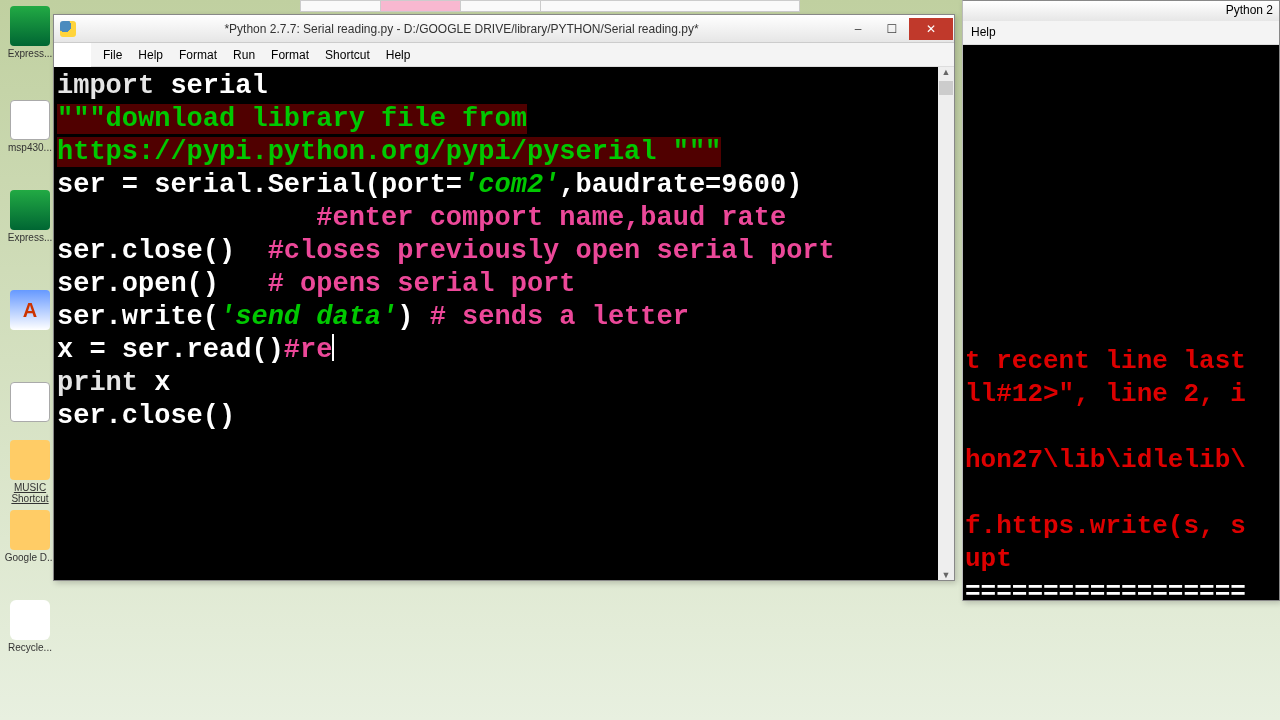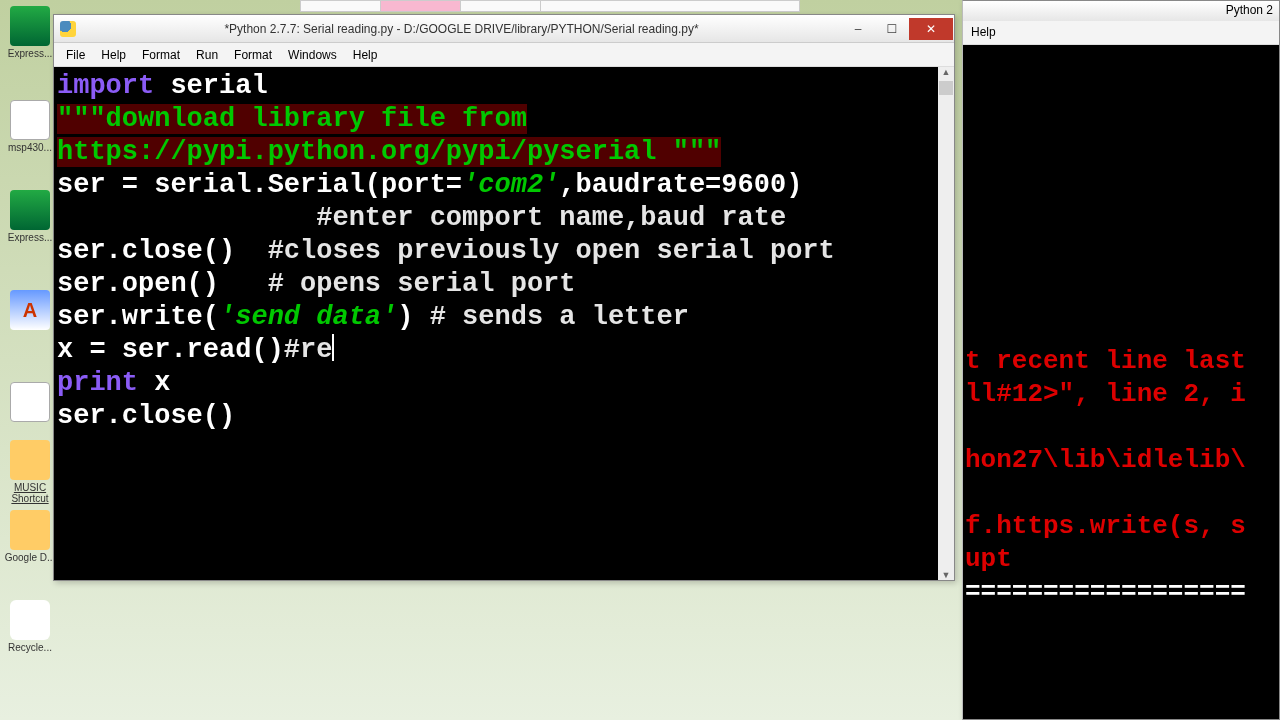--- a/index.html
+++ b/index.html
@@ -14,46 +14,46 @@
 .icon-expresssch { top: 190px; left: 4px; } .icon-expresssch .icon-box { background: linear-gradient(#2a4,#063); }
 .icon-a { top: 290px; left: 4px; } .icon-a .icon-box { background: linear-gradient(#69f,#fff); display:flex;align-items:center;justify-content:center;color:#c30;font-weight:bold;font-size:20px;}
 .icon-mht { top: 382px; left: 4px; } .icon-mht .icon-box { background: #fff; border:1px solid #aaa;}
 .icon-music { top: 440px; left: 4px; text-decoration: underline; } .icon-music .icon-box { background: #fc6;}
 .icon-gd { top: 510px; left: 4px; } .icon-gd .icon-box { background: #fc6;}
 .icon-rb { top: 600px; left: 4px; } .icon-rb .icon-box { background: #fff; border-radius: 6px;}
 
 .window { position: absolute; background: #fff; border: 1px solid #888; box-shadow: 2px 2px 6px rgba(0,0,0,.2); }
 
 .win-main { left: 53px; top: 14px; width: 902px; height: 567px; }
-.win-right { left: 962px; top: 0; width: 318px; height: 720px; border-left: 1px solid #bbb;}
+.win-right { left: 962px; top: 0; width: 318px; height: 601px; border-left: 1px solid #bbb;}
 
 .titlebar { height: 28px; background: linear-gradient(#fff, #e6e6e6); display: flex; align-items: center; border-bottom: 1px solid #ccc; }
 .titlebar .python-icon { width: 16px; height: 16px; margin: 0 6px; background: radial-gradient(circle at 30% 30%, #4b8bbe 40%, #ffd43b 41%); border-radius: 3px; }
 .titlebar .title { flex: 1; font-size: 12px; color: #333; white-space: nowrap; overflow: hidden; text-align: center; }
 .titlebar .win-btns { display: flex; }
 .titlebar .wbtn { width: 34px; height: 22px; display: flex; align-items: center; justify-content: center; font-size: 12px; color: #444; }
 .titlebar .wbtn.close { background: #c0392b; color: #fff; width: 44px; margin-right:1px; }
 .titlebar .wbtn.min::before { content: "–"; }
 .titlebar .wbtn.max::before { content: "☐"; }
 .titlebar .wbtn.close::before { content: "✕"; }
 
-.menubar { height: 24px; background: #f4f4f4; display: flex; align-items: center; padding: 0 4px; border-bottom: 1px solid #ddd; font-size: 12px; }
+.menubar { height: 24px; background: #f4f4f4; display: flex; align-items: center; padding: 0 4px; border-bottom: 1px solid #ddd; font-size: 12px; margin-left: 37px; }
 .menubar span { padding: 2px 8px; }
 
 .editor { position: relative; background: #000; height: calc(100% - 52px); overflow: hidden; }
 .scrollbar-v { position: absolute; right: 0; top: 0; bottom: 0; width: 16px; background: #eee; }
 .scrollbar-v .thumb { position: absolute; top: 14px; left: 1px; right: 1px; height: 14px; background: #ccc; }
 .scrollbar-v::before { content:"▲"; position:absolute; top:0; left:0; right:0; font-size:9px; text-align:center; color:#666;}
 .scrollbar-v::after { content:"▼"; position:absolute; bottom:0; left:0; right:0; font-size:9px; text-align:center; color:#666;}
 
 .code { font-family: "Courier New", monospace; font-size: 27px; font-weight: bold; line-height: 33px; padding: 3px 3px; white-space: pre; color: #fff; }
-.kwd { color: #8b5cf6; }
+.kwd { color: #e5e5e5; }
 .str { color: #00c800; font-style: italic; }
 .docstr { color: #00c800; background: #500000; }
-.cmt { color: #e5e5e5; }
+.cmt { color: #ec4899; }
 .caret { display:inline-block; width:0; border-right:2px solid #fff; height:27px; vertical-align: -4px;}
 
 .right-content { background:#000; height: calc(100% - 44px); font-family:"Courier New",monospace; font-size:26px; font-weight:bold; color:#dd0000; padding: 300px 2px 0; line-height:33px; white-space:pre;}
 .right-title { height:20px; background:linear-gradient(#fff,#e6e6e6); font-size:12px; text-align:right; padding:2px 6px;}
 .right-menu { height:24px; background:#f4f4f4; font-size:12px; padding:4px 8px; border-bottom:1px solid #ddd;}
 .sep { color:#fff; }
 
 .bg-tabs { position:absolute; top:0; left:300px; height:12px; background:#fafafa; width:500px; border:1px solid #ccc; display:flex;}
 .bg-tabs .t { width:80px; border-right:1px solid #ccc;} .bg-tabs .t.active{background:#f8b8d0;}
 .bg-close { position:absolute; top:0; right:236px; width:40px; height:12px; background:#d0d0d0; display:flex;}
@@ -110,21 +110,21 @@
       <div class="wbtn max"></div>
       <div class="wbtn close"></div>
     </div>
   </div>
   <div class="menubar">
     <span>File</span>
     <span>Help</span>
     <span>Format</span>
     <span>Run</span>
     <span>Format</span>
-    <span>Windows</span>
+    <span>Shortcut</span>
     <span>Help</span>
   </div>
   <div class="editor">
     <div class="code"><span class="kwd">import</span><span> serial</span>
 <span class="docstr">"""download library file from</span>
 <span class="docstr">https://pypi.python.org/pypi/pyserial """</span>
 <span>ser = serial.Serial(port=</span><span class="str">'com2'</span><span>,baudrate=9600)</span>
 <span>                </span><span class="cmt">#enter comport name,baud rate</span>
 <span>ser.close()  </span><span class="cmt">#closes previously open serial port</span>
 <span>ser.open()   </span><span class="cmt"># opens serial port</span>

